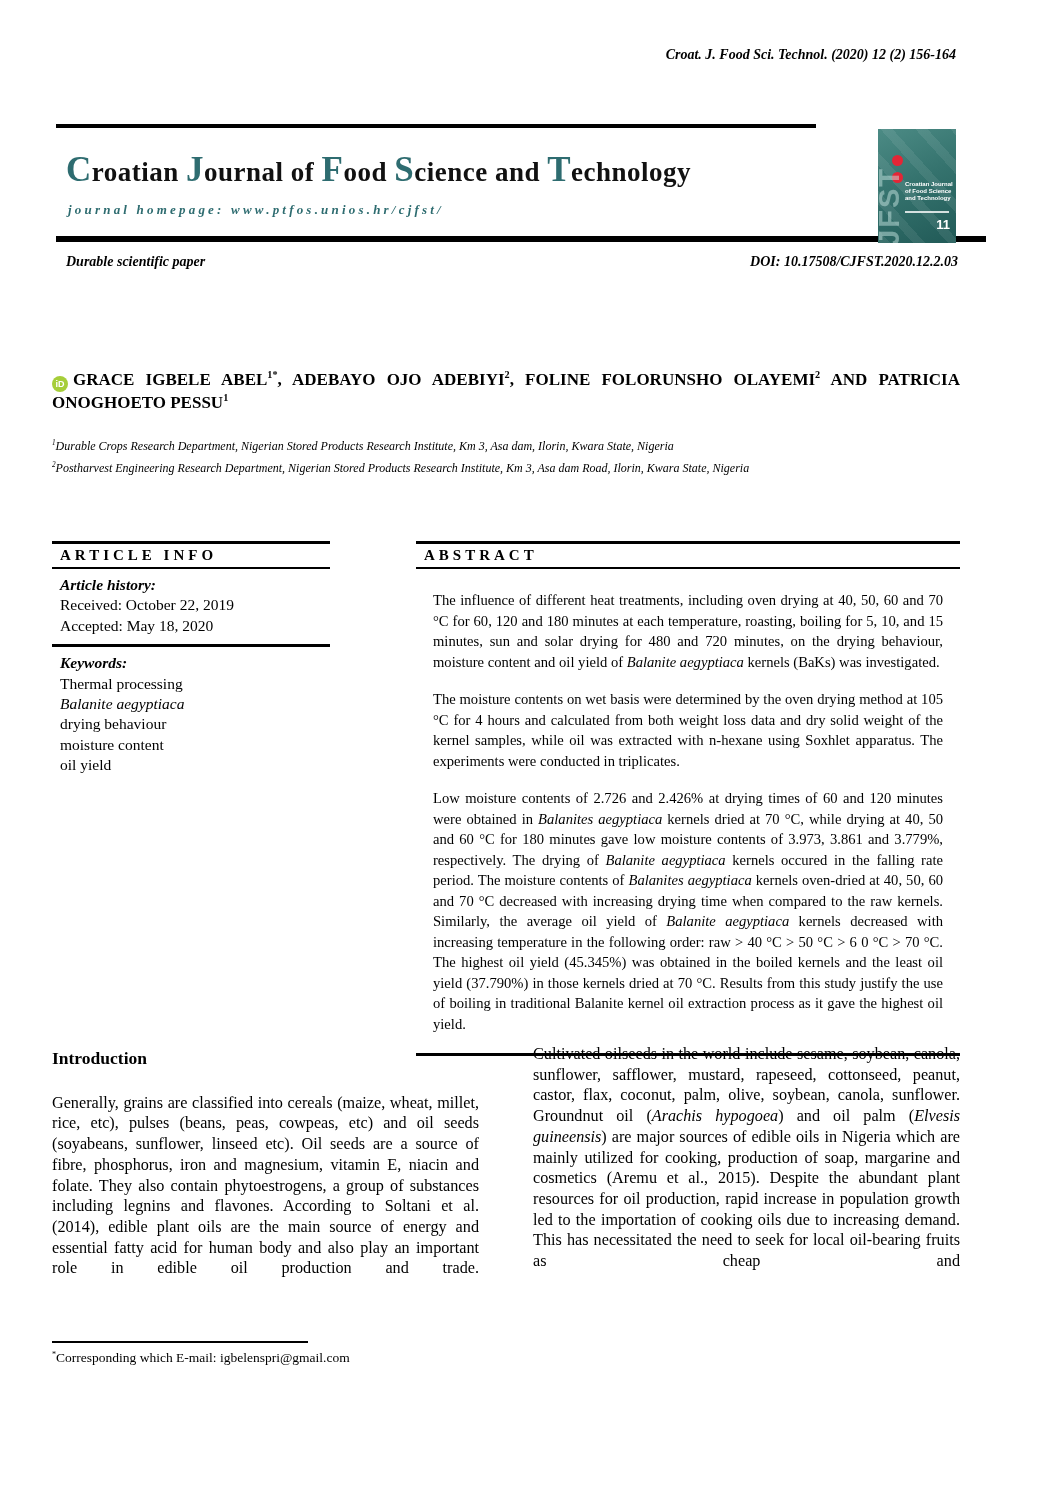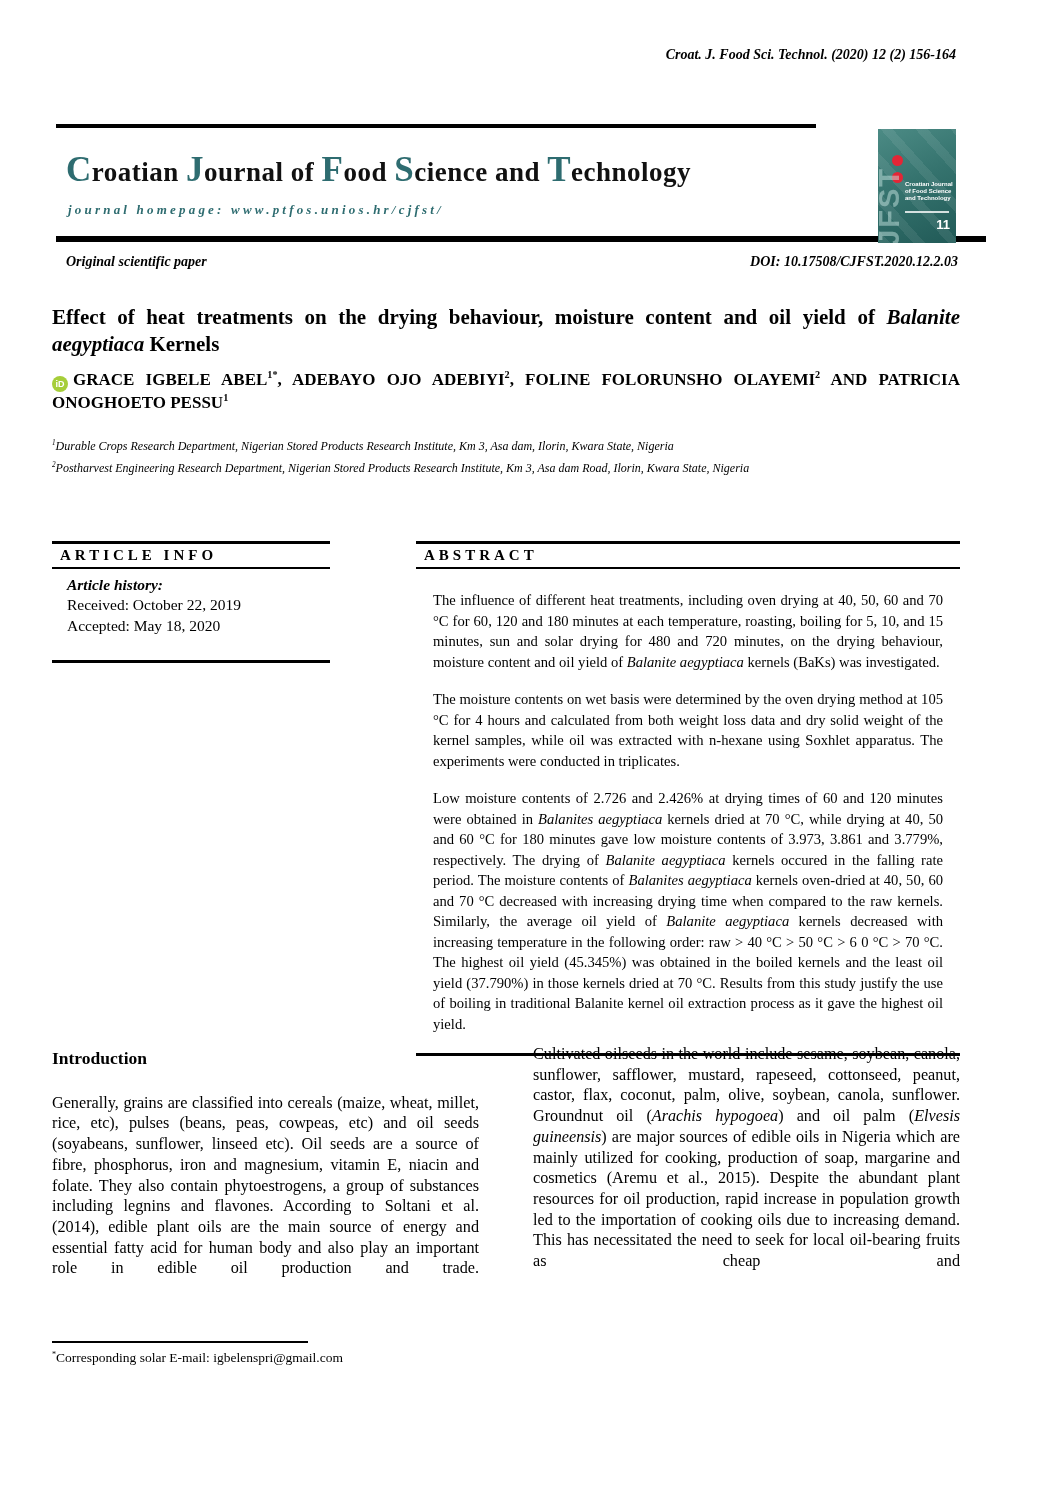--- a/index.html
+++ b/index.html
@@ -46,21 +46,21 @@
          color:#fff;font-size:9px;font-weight:bold;align-items:center;justify-content:center;
          font-family:"Liberation Sans",sans-serif;vertical-align:-2px;margin-right:5px;}
   .affils{position:absolute;left:52px;top:436px;width:908px;font-size:12px;
           font-style:italic;line-height:21.5px;text-align:justify;}
   .affils p{margin:0;}
 
   .info-col{position:absolute;left:52px;top:541px;width:278px;font-size:15.5px;}
   .col-heading{font-weight:bold;font-size:15px;letter-spacing:4px;
                border-top:3px solid #000;border-bottom:2px solid #000;
                padding:3px 0 3px 8px;}
-  .info-section{padding:6px 0 24px 8px;line-height:20.4px;margin-left:7px;}
+  .info-section{padding:6px 0 8px 8px;line-height:20.4px;}
   .info-divider{height:3px;background:#000;}
   .info-section p{margin:0;}
   .lbl{font-weight:bold;font-style:italic;}
   .seg-i{font-style:italic;}
 
   .abs-col{position:absolute;left:416px;top:541px;width:544px;}
   .abs-body{border-bottom:3px solid #000;padding:4px 0 2px 0;}
   .abs-body p{margin:17px;font-size:14.6px;line-height:20.5px;text-align:justify;}
 
   .body-col{position:absolute;width:427px;font-size:16.2px;line-height:20.7px;}
@@ -91,43 +91,50 @@
     <span class="logo-dot d2"></span>
     <div class="logo-vert">CJFST</div>
     <div class="logo-title">Croatian Journal of Food Science and Technology</div>
     <div class="logo-underline"></div>
     <div class="logo-num">11</div>
   </div>
 
   <div class="rule-mid"></div>
 
   <div class="meta-row">
-    <span class="ptype">Original scientific paper</span>
+    <span class="ptype">Durable scientific paper</span>
     <span class="doi">DOI: 10.17508/CJFST.2020.12.2.03</span>
   </div>
 
-  <h1 class="article-title"><span>Effect of heat treatments on the drying behaviour, moisture content and oil yield of </span><span class="seg-i">Balanite aegyptiaca</span><span> Kernels</span></h1>
 
   <div class="authors">
     <span class="orcid">iD</span><span><span>GRACE IGBELE ABEL</span><sup>1*</sup><span>, ADEBAYO OJO ADEBIYI</span><sup>2</sup><span>, FOLINE FOLORUNSHO OLAYEMI</span><sup>2</sup><span> AND PATRICIA ONOGHOETO PESSU</span><sup>1</sup></span>
   </div>
 
   <div class="affils">
     <p><sup>1</sup><span>Durable Crops Research Department, Nigerian Stored Products Research Institute, Km 3, Asa dam, Ilorin, Kwara State, Nigeria</span></p>
     <p><sup>2</sup><span>Postharvest Engineering Research Department, Nigerian Stored Products Research Institute, Km 3, Asa dam Road, Ilorin, Kwara State, Nigeria</span></p>
   </div>
 
   <div class="info-col">
     <div class="col-heading">ARTICLE INFO</div>
     <div class="info-section">
       <p class="lbl">Article history:</p>
       <p>Received: October 22, 2019</p>
       <p>Accepted: May 18, 2020</p>
     </div>
     <div class="info-divider"></div>
+    <div class="info-section">
+      <p class="lbl">Keywords:</p>
+      <p><span>Thermal processing</span></p>
+      <p><span class="seg-i">Balanite aegyptiaca</span></p>
+      <p><span>drying behaviour</span></p>
+      <p><span>moisture content</span></p>
+      <p><span>oil yield</span></p>
+    </div>
   </div>
 
   <div class="abs-col">
     <div class="col-heading">ABSTRACT</div>
     <div class="abs-body">
       <p><span>The influence of different heat treatments, including oven drying at 40, 50, 60 and 70 °C for 60, 120 and 180 minutes at each temperature, roasting, boiling for 5, 10, and 15 minutes, sun and solar drying for 480 and 720 minutes, on the drying behaviour, moisture content and oil yield of </span><span class="seg-i">Balanite aegyptiaca</span><span> kernels (BaKs) was investigated.</span></p>
       <p><span>The moisture contents on wet basis were determined by the oven drying method at 105 °C for 4 hours and calculated from both weight loss data and dry solid weight of the kernel samples, while oil was extracted with n-hexane using Soxhlet apparatus. The experiments were conducted in triplicates.</span></p>
       <p><span>Low moisture contents of 2.726 and 2.426% at drying times of 60 and 120 minutes were obtained in </span><span class="seg-i">Balanites aegyptiaca</span><span> kernels dried at 70 °C, while drying at 40, 50 and 60 °C for 180 minutes gave low moisture contents of 3.973, 3.861 and 3.779%, respectively. The drying of </span><span class="seg-i">Balanite aegyptiaca</span><span> kernels occured in the falling rate period. The moisture contents of </span><span class="seg-i">Balanites aegyptiaca</span><span> kernels oven-dried at 40, 50, 60 and 70 °C decreased with increasing drying time when compared to the raw kernels. Similarly, the average oil yield of </span><span class="seg-i">Balanite aegyptiaca</span><span> kernels decreased with increasing temperature in the following order: raw &gt; 40 °C &gt; 50 °C &gt; 6 0 °C &gt; 70 °C. The highest oil yield (45.345%) was obtained in the boiled kernels and the least oil yield (37.790%) in those kernels dried at 70 °C. Results from this study justify the use of boiling in traditional Balanite kernel oil extraction process as it gave the highest oil yield.</span></p>
     </div>
   </div>
@@ -136,16 +143,16 @@
     <h2 class="intro-heading">Introduction</h2>
     <p>Generally, grains are classified into cereals (maize, wheat, millet, rice, etc), pulses (beans, peas, cowpeas, etc) and oil seeds (soyabeans, sunflower, linseed etc). Oil seeds are a source of fibre, phosphorus, iron and magnesium, vitamin E, niacin and folate. They also contain phytoestrogens, a group of substances including legnins and flavones. According to Soltani et al. (2014), edible plant oils are the main source of energy and essential fatty acid for human body and also play an important role in edible oil production and trade.</p>
   </div>
 
   <div class="body-col body-right">
     <p><span>Cultivated oilseeds in the world include sesame, soybean, canola, sunflower, safflower, mustard, rapeseed, cottonseed, peanut, castor, flax, coconut, palm, olive, soybean, canola, sunflower. Groundnut oil (</span><span class="seg-i">Arachis hypogoea</span><span>) and oil palm (</span><span class="seg-i">Elvesis guineensis</span><span>) are major sources of edible oils in Nigeria which are mainly utilized for cooking, production of soap, margarine and cosmetics (Aremu et al., 2015). Despite the abundant plant resources for oil production, rapid increase in population growth led to the importation of cooking oils due to increasing demand. This has necessitated the need to seek for local oil-bearing fruits as cheap and</span></p>
   </div>
 
   <div class="foot-rule"></div>
   <div class="footnote">
-    <sup>*</sup><span>Corresponding solar E-mail: </span><span>igbelenspri@gmail.com</span>
+    <sup>*</sup><span>Corresponding which E-mail: </span><span>igbelenspri@gmail.com</span>
   </div>
 
 </div>
 
 </body></html>

